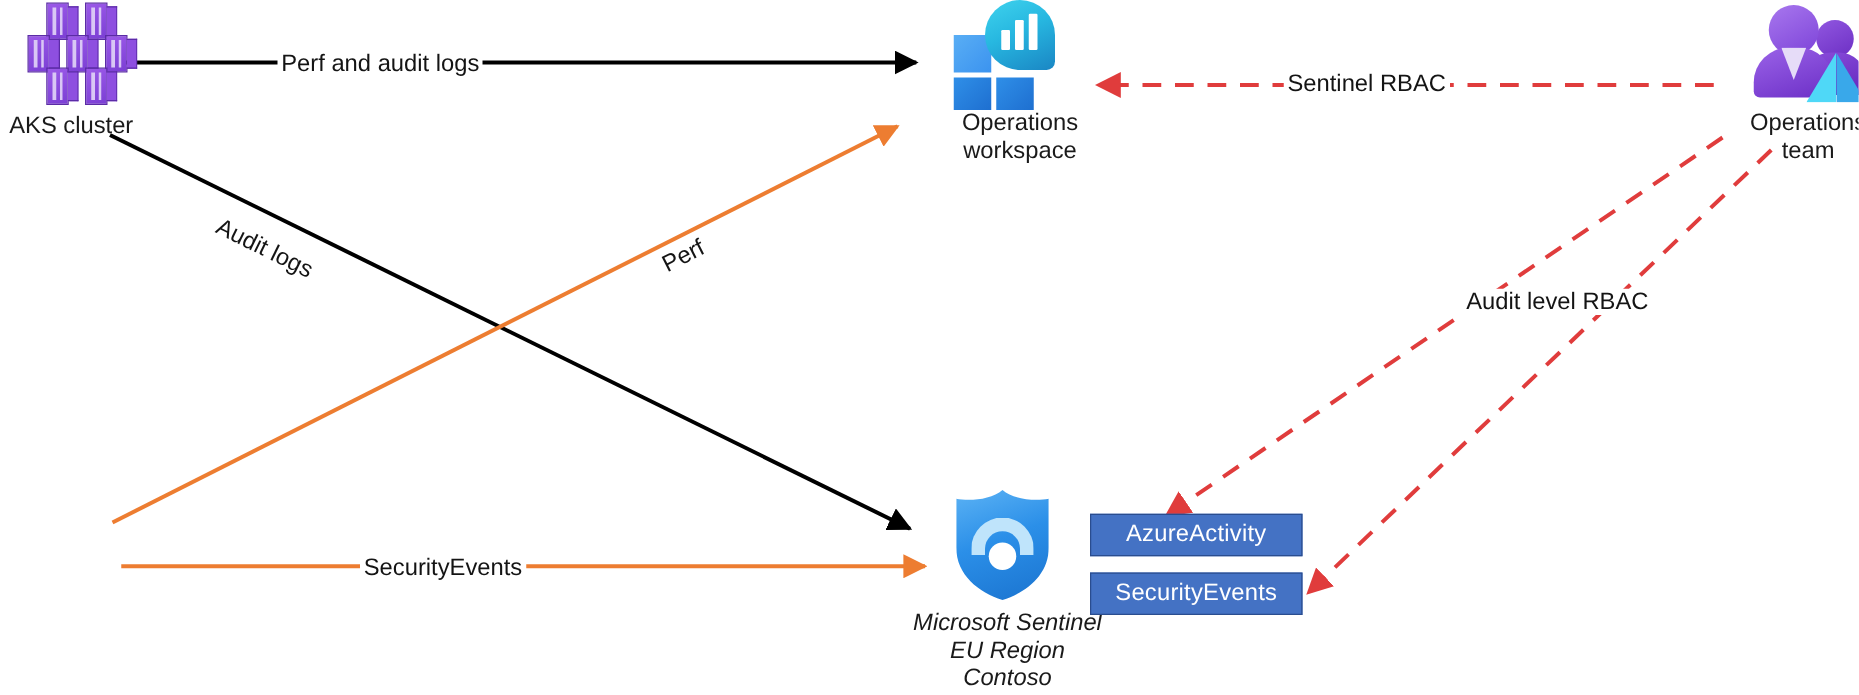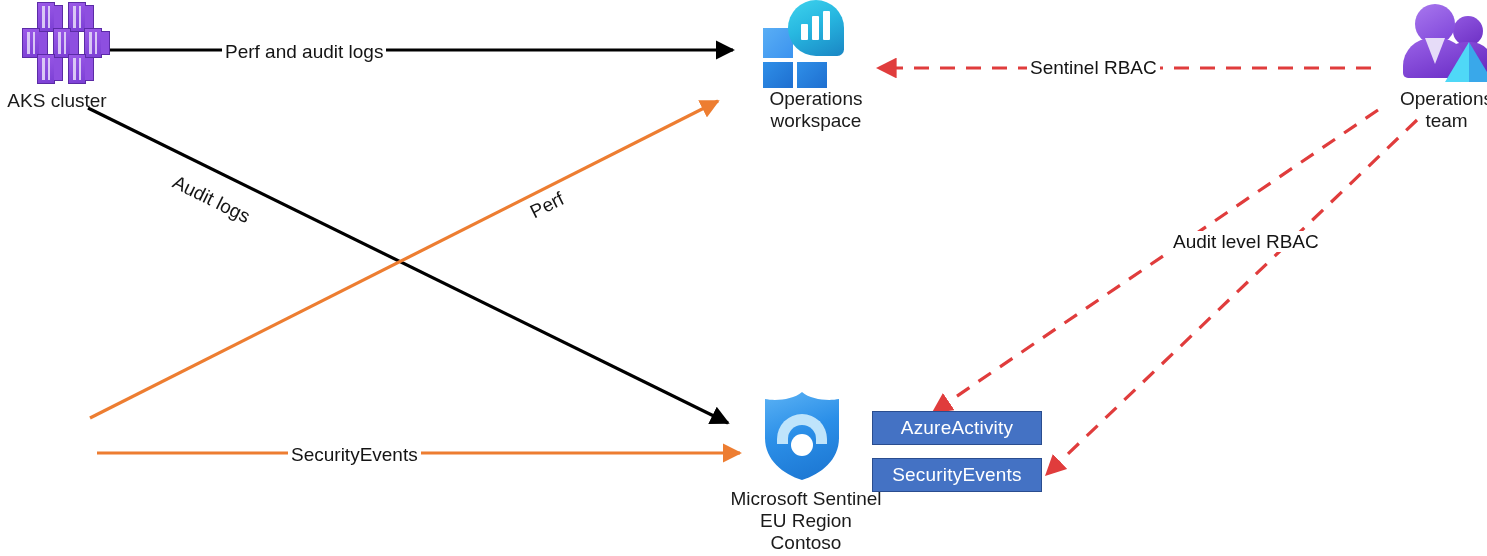--- a/index.html
+++ b/index.html
@@ -289,21 +289,21 @@
     <div class="node-label" style="left:-5px; top:88px; width:140px;">Operations
 workspace</div>
   </div>
 
   <div class="node" style="left:700px; top:392px; width:190px; height:164px;">
     <div class="sentinel-icon" style="left:52px; top:0px;">
       <div class="shield"></div>
       <div class="shield-arc"></div>
       <div class="shield-dot"></div>
     </div>
-    <div class="node-label" style="left:0px; top:96px; width:190px;">Microsoft Sentinel
+    <div class="node-label" style="left:0px; top:96px; width:190px;font-style:italic;">Microsoft Sentinel
 EU Region
 Contoso</div>
   </div>
 
   <div class="node" style="left:1385px; top:0px; width:102px; height:135px;">
     <div class="team-icon" style="left:5px; top:0px;">
       <div class="person-head team-back-head"></div>
       <div class="person-body team-back-body"></div>
       <div class="person-head team-front-head"></div>
       <div class="person-body team-front-body"></div>

